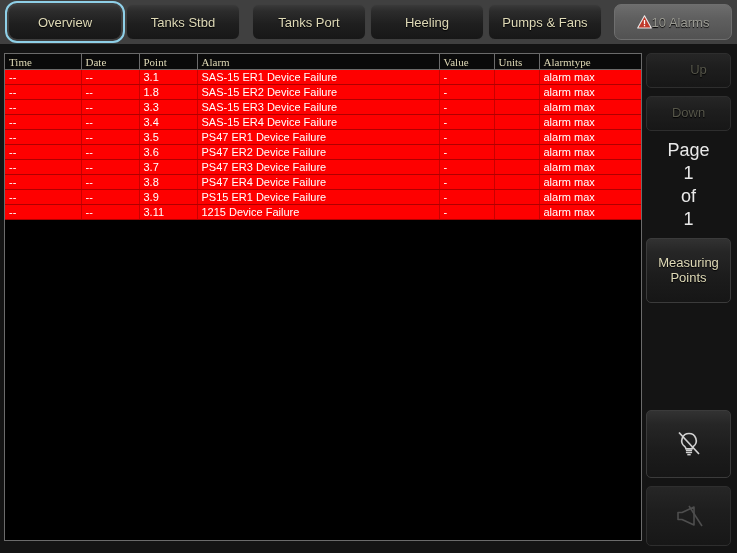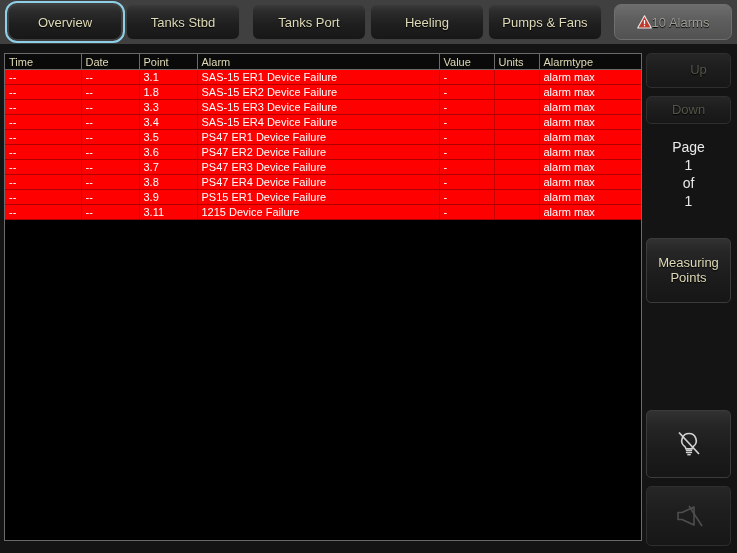--- a/index.html
+++ b/index.html
@@ -83,20 +83,21 @@
     color: #ded9b6;
     text-align: left;
     font-weight: normal;
     font-size: 11px;
     height: 15px;
     padding: 0 0 0 4px;
     border-right: 1px solid #6b6b6b;
     border-bottom: 1px solid #6b6b6b;
     white-space: nowrap;
     overflow: hidden;
+    font-family: Liberation Serif, serif;
   }
   table.alarms th:last-child { border-right: none; }
   table.alarms td {
     background: #fe0000;
     color: #ffffff;
     height: 14px;
     padding: 0 0 0 4px;
     border-right: 1px solid #c90000;
     border-bottom: 1px solid #b00000;
     white-space: nowrap;
@@ -134,33 +135,33 @@
     box-sizing: border-box;
     line-height: 1.15;
     text-shadow: 0 1px 1px #000;
   }
   .sbtn.disabled {
     color: #56564a;
     background: linear-gradient(180deg, #262626 0%, #1e1e1e 40%, #171717 100%);
     border-color: #2e2e2e;
   }
   #btn-up       { top: 0;   height: 35px; padding-left: 20px; }
-  #btn-down     { top: 43px;height: 28px; }
+  #btn-down     { top: 43px;height: 35px; }
   #btn-measuring{ top: 185px; height: 65px; }
   #btn-settings { top: 257px; height: 65px; }
   #btn-lamp     { top: 357px; height: 68px; }
   #btn-horn     { top: 433px; height: 60px; }
   #btn-horn.disabled { opacity: 1; }
 
   #page-indicator {
     position: absolute;
     left: 0; top: 86px;
     width: 85px;
     color: #e9e9e9;
-    font-size: 14px;
+    font-size: 18px;
     text-align: center;
     line-height: 1.28;
   }
   #page-indicator div { display: block; }
 
   .icon-svg { display: block; }
 </style>
 </head>
 <body>
 

